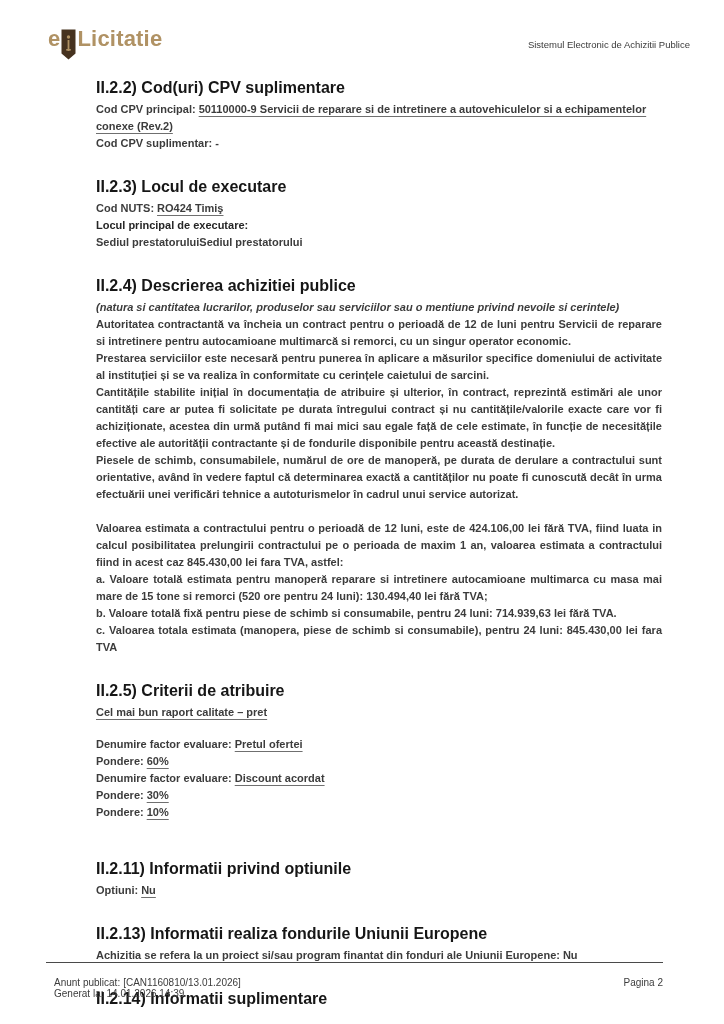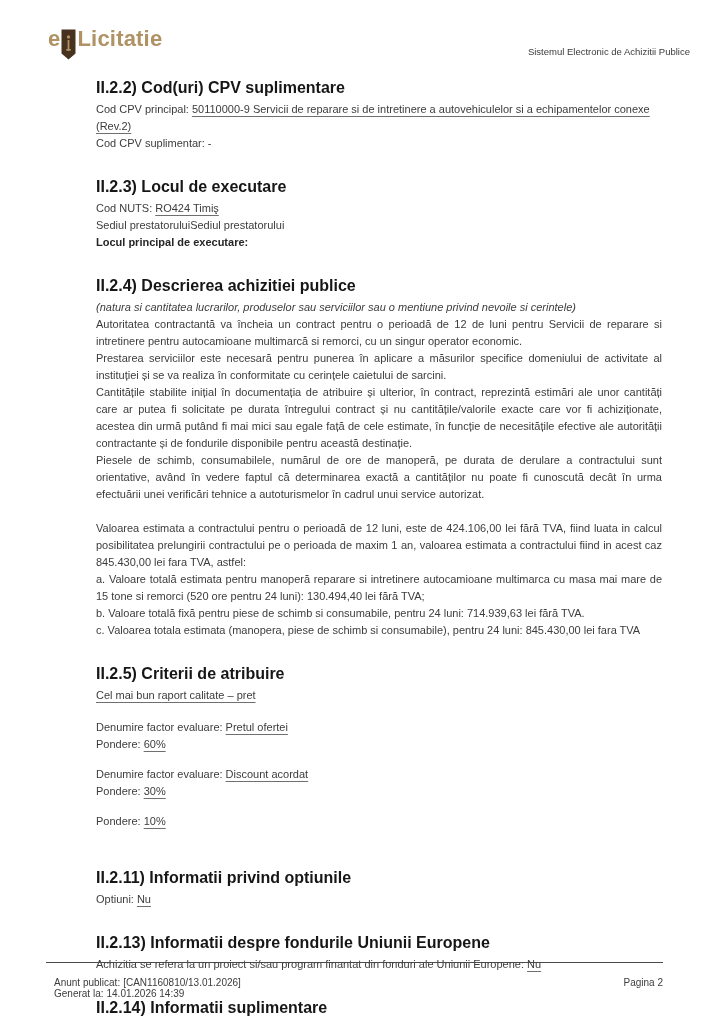--- a/index.html
+++ b/index.html
@@ -9,35 +9,35 @@
     font-family:"Liberation Sans","DejaVu Sans",sans-serif;
     color:#3c3c3c;
     position:relative;
     overflow:hidden;
   }
   .header { position:absolute; top:28px; left:48px; right:34px;
             display:flex; justify-content:space-between; align-items:flex-start; }
   .logo { display:flex; align-items:flex-start; line-height:1; }
   .logo-text { font-size:22px; font-weight:700; color:#b09264; letter-spacing:0.2px; }
   .logo-shield { margin:1px 1px 0 1px; display:block; }
-  .header-right { font-size:9.5px; color:#3a3a3a; margin-top:18px; }
+  .header-right { font-size:9.5px; color:#3a3a3a; margin-top:11px; }
 
   .main { position:absolute; top:80px; left:96px; width:566px; }
   .sec { margin-top:27px; }
   .sec.first { margin-top:0; }
   .sec.big-gap { margin-top:40px; }
   .sec-h { font-size:16px; font-weight:700; color:#161616; line-height:16px; margin-bottom:5px; }
-  .line { font-size:11px; line-height:17px; color:#3c3c3c; }
+  .line { font-size:11px; line-height:17px; color:#3c3c3c;font-weight:bold; }
   .lbl { margin-right:3px; }
   .val-u { text-decoration:underline; text-underline-offset:2.5px; text-decoration-color:#6f6f6f; }
   .bold { font-weight:700; color:#262626; }
   .italic { font-style:italic; }
   .just { text-align:justify; }
   .gap-before { margin-top:17px; }
-  .factor { margin-top:13px; }
+  .factor { }
   .factor-first { margin-top:15px; }
 
   .footer { position:absolute; top:962px; left:46px; width:617px;
             border-top:1px solid #4a4a4a; padding-top:14px;
             font-size:10px; color:#3c3c3c; }
   .footer-row1 { display:flex; justify-content:space-between; padding-left:8px; }
   .footer-row2 { padding-left:8px; }
 </style>
 </head>
 <body>
@@ -60,22 +60,22 @@
 
   <div class="sec first">
     <div class="sec-h">II.2.2) Cod(uri) CPV suplimentare</div>
     <div class="line"><span class="lbl">Cod CPV principal:</span><span class="val-u">50110000-9 Servicii de reparare si de intretinere a autovehiculelor si a echipamentelor conexe (Rev.2)</span></div>
     <div class="line"><span class="lbl">Cod CPV suplimentar:</span><span>-</span></div>
   </div>
 
   <div class="sec">
     <div class="sec-h">II.2.3) Locul de executare</div>
     <div class="line"><span class="lbl">Cod NUTS:</span><span class="val-u">RO424 Timiş</span></div>
+    <div class="line bold">Locul principal de executare:</div>
     <div class="line">Sediul prestatoruluiSediul prestatorului</div>
-    <div class="line bold">Locul principal de executare:</div>
   </div>
 
   <div class="sec">
     <div class="sec-h">II.2.4) Descrierea achizitiei publice</div>
     <div class="line italic">(natura si cantitatea lucrarilor, produselor sau serviciilor sau o mentiune privind nevoile si cerintele)</div>
     <p class="line just">Autoritatea contractantă va încheia un contract pentru o perioadă de 12 de luni pentru Servicii de reparare si intretinere pentru autocamioane multimarcă si remorci, cu un singur operator economic.</p>
     <p class="line just">Prestarea serviciilor este necesară pentru punerea în aplicare a măsurilor specifice domeniului de activitate al instituției și se va realiza în conformitate cu cerințele caietului de sarcini.</p>
     <p class="line just">Cantitățile stabilite inițial în documentația de atribuire și ulterior, în contract, reprezintă estimări ale unor cantități care ar putea fi solicitate pe durata întregului contract și nu cantitățile/valorile exacte care vor fi achiziționate, acestea din urmă putând fi mai mici sau egale față de cele estimate, în funcție de necesitățile efective ale autorității contractante și de fondurile disponibile pentru această destinație.</p>
     <p class="line just">Piesele de schimb, consumabilele, numărul de ore de manoperă,  pe durata de derulare a contractului sunt orientative, având în vedere faptul că determinarea exactă a cantităților nu poate fi cunoscută decât în urma efectuării unei verificări tehnice a autoturismelor în cadrul unui service autorizat.</p>
     <p class="line just gap-before">Valoarea estimata a contractului  pentru o perioadă de 12 luni, este de 424.106,00 lei fără TVA, fiind luata in calcul posibilitatea prelungirii contractului pe o perioada de maxim 1 an, valoarea estimata a contractului fiind in acest caz 845.430,00 lei fara TVA, astfel:</p>
@@ -102,21 +102,21 @@
       <div class="line"><span class="lbl">Pondere:</span><span class="val-u">10%</span></div>
     </div>
   </div>
 
   <div class="sec big-gap">
     <div class="sec-h">II.2.11) Informatii privind optiunile</div>
     <div class="line"><span class="lbl">Optiuni:</span><span class="val-u">Nu</span></div>
   </div>
 
   <div class="sec">
-    <div class="sec-h">II.2.13) Informatii despre fondurile Uniunii Europene</div>
+    <div class="sec-h">II.2.13) Informatii realiza fondurile Uniunii Europene</div>
     <div class="line"><span class="lbl">Achizitia se refera la un proiect si/sau program finantat din fonduri ale Uniunii Europene:</span><span class="val-u">Nu</span></div>
   </div>
 
   <div class="sec">
     <div class="sec-h">II.2.14) Informatii suplimentare</div>
 
   </div>
 
 </div>
 

